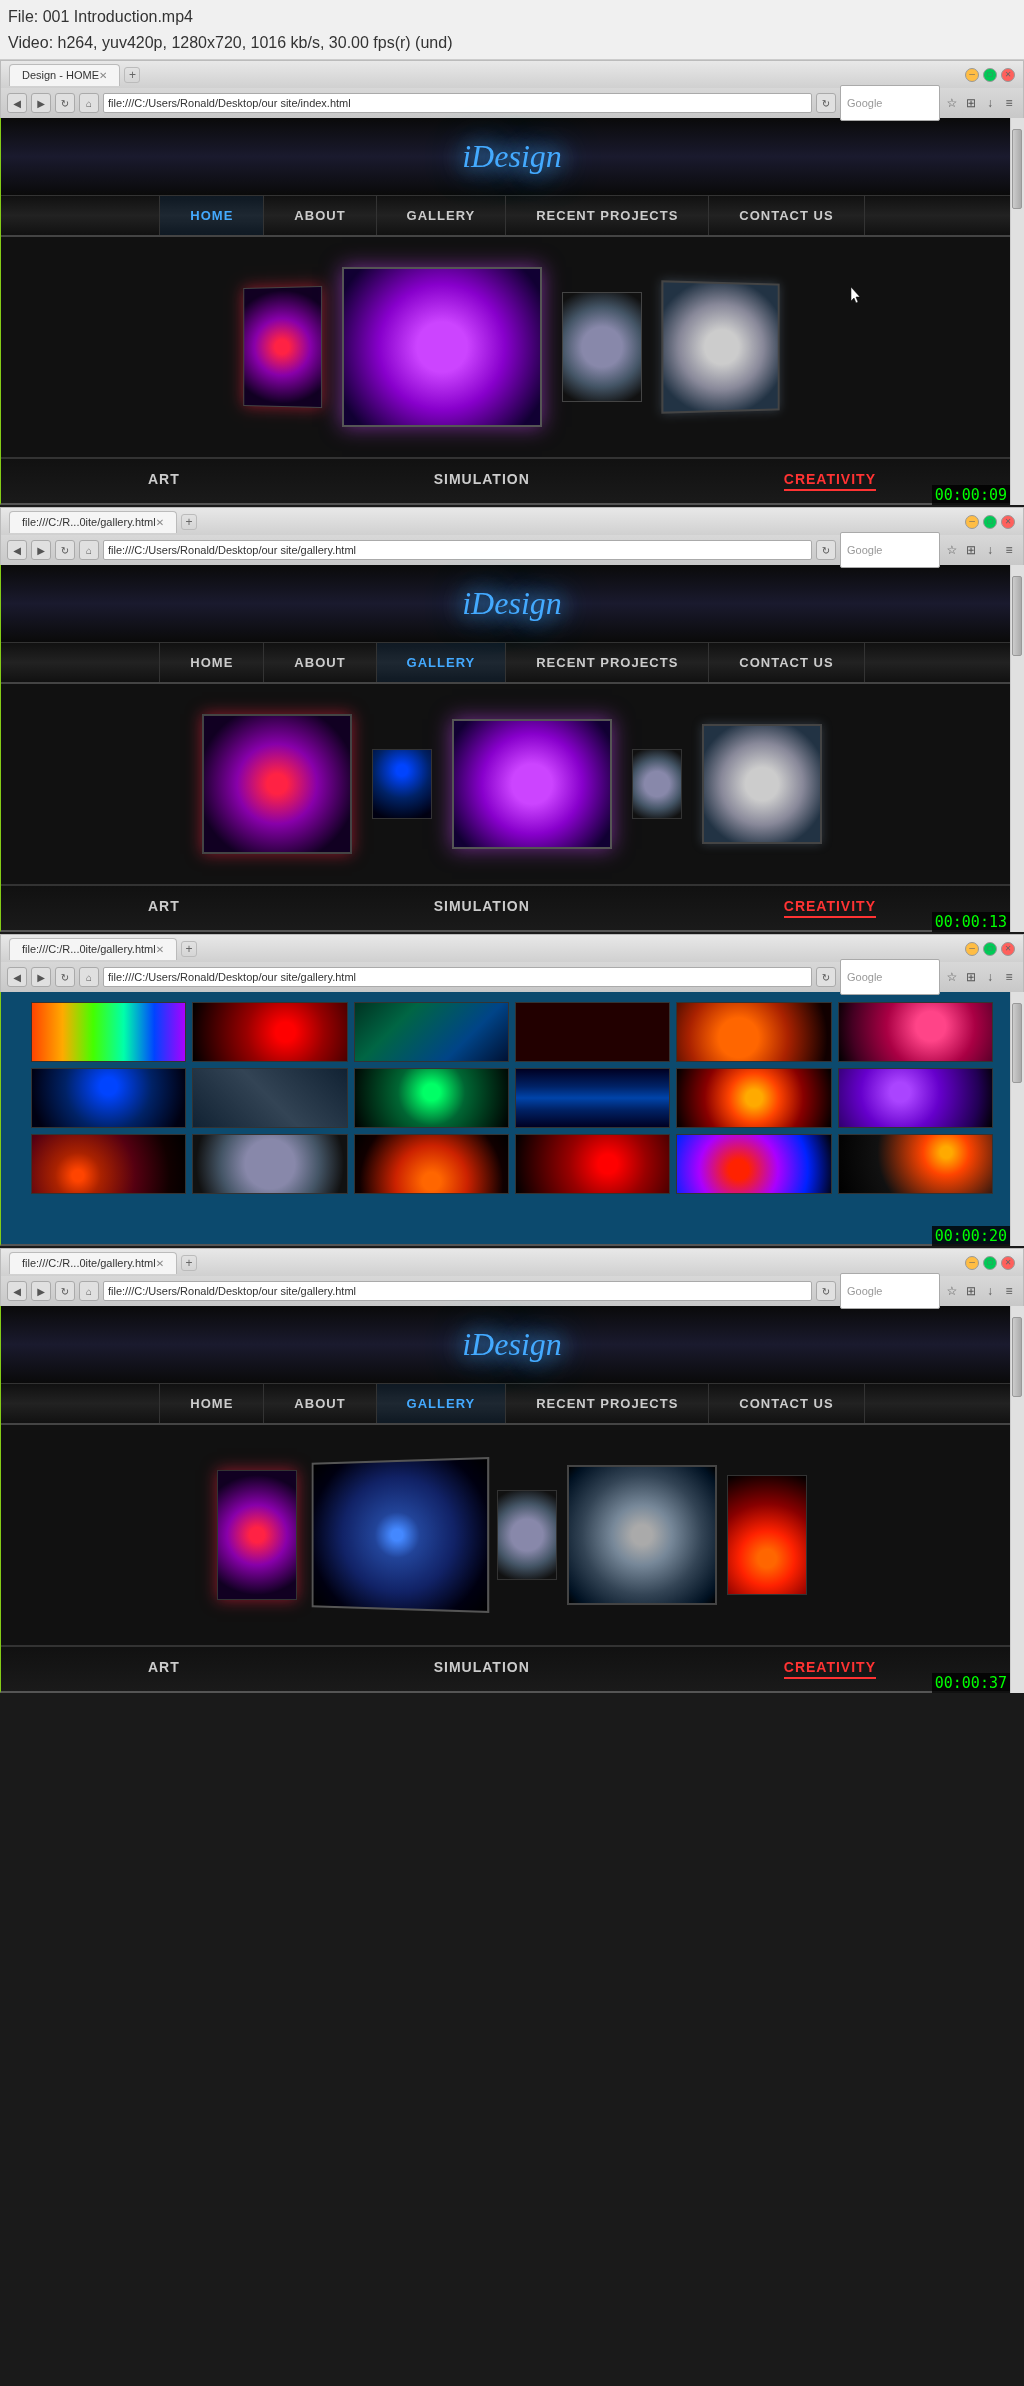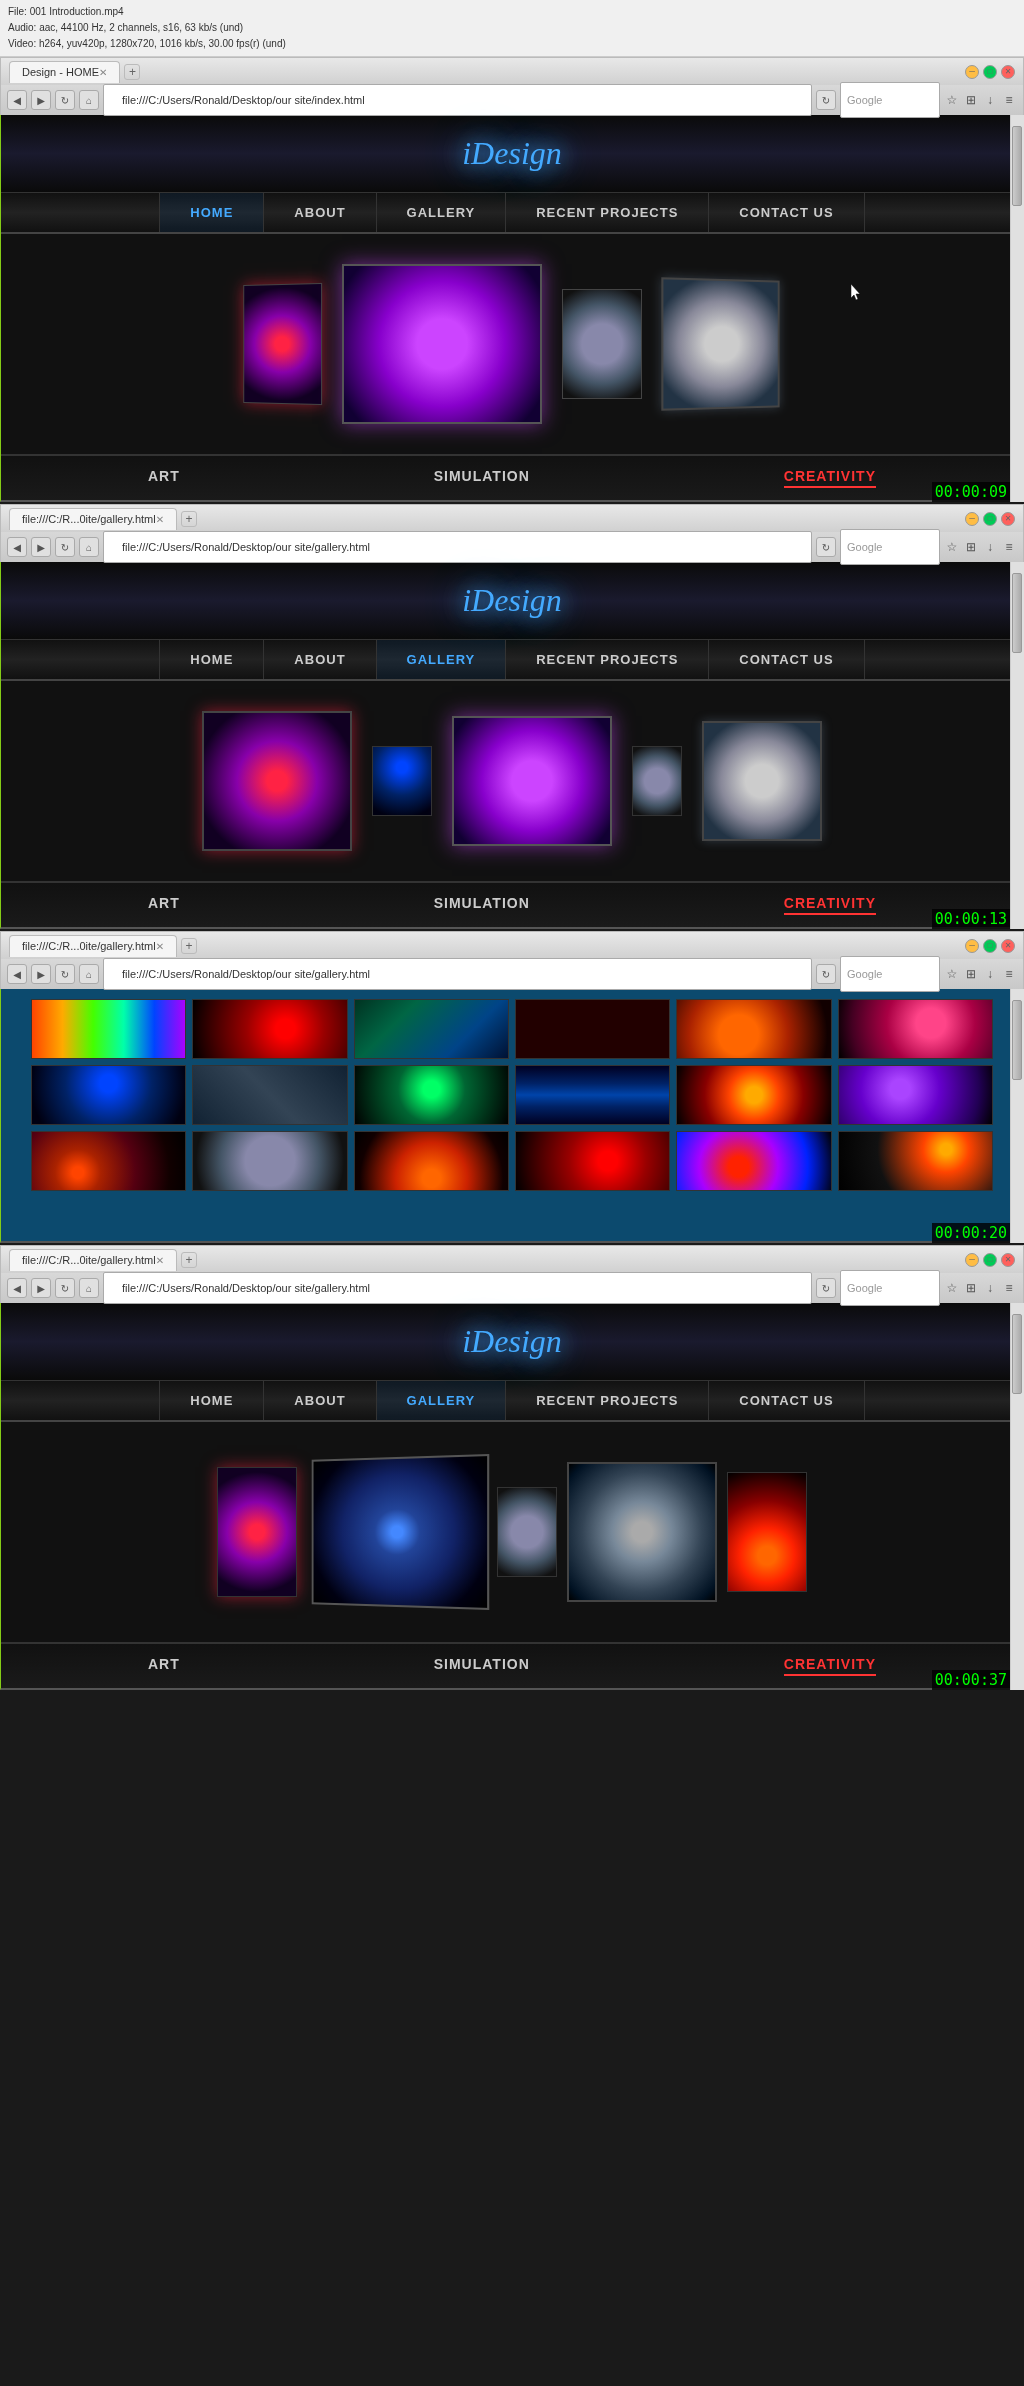--- a/index.html
+++ b/index.html
@@ -7,21 +7,21 @@
       background: #1a1a1a;
       font-family: Arial, sans-serif;
       width: 1024px;
       overflow-x: hidden;
     }
 
     
     .file-info {
       background: #f0f0f0;
       padding: 4px 8px;
-      font-size: 10px;
+      font-size: 16px;
       color: #333;
       line-height: 1.6;
       border-bottom: 1px solid #ccc;
     }
 
     .browser-titlebar {
       background: linear-gradient(to bottom, #e8e8e8, #d0d0d0);
       height: 28px;
       display: flex;
       align-items: center;
@@ -107,25 +107,25 @@
       display: flex;
       align-items: center;
       justify-content: center;
       font-size: 10px;
       color: #555;
       cursor: pointer;
     }
 
     .address-bar {
       flex: 1;
-      height: 32px;
+      height: 20px;
       background: white;
       border: 1px solid #aaa;
       border-radius: 2px;
-      padding: 0 18px;
+      padding: 0 4px;
       font-size: 11px;
       color: #333;
       display: flex;
       align-items: center;
     }
 
     .search-bar {
       width: 100px;
       height: 36px;
       background: white;
@@ -425,21 +425,20 @@
       font-family: monospace;
       padding: 1px 3px;
       z-index: 20;
     }
   </style>
 </head>
 <body>
 
 <div class="file-info">
   <div>File: 001 Introduction.mp4</div>
-  <div>Audio: aac, 44100 Hz, 2 channels, s16, 63 kb/s (und)</div>
   <div>Video: h264, yuv420p, 1280x720, 1016 kb/s, 30.00 fps(r) (und)</div>
 </div>
 
 <div class="section-wrapper browser-outer">
 
   <div class="browser-titlebar">
     <div class="browser-tab">
       <span>Design - HOME</span>
       <span class="close-tab">✕</span>
     </div>

